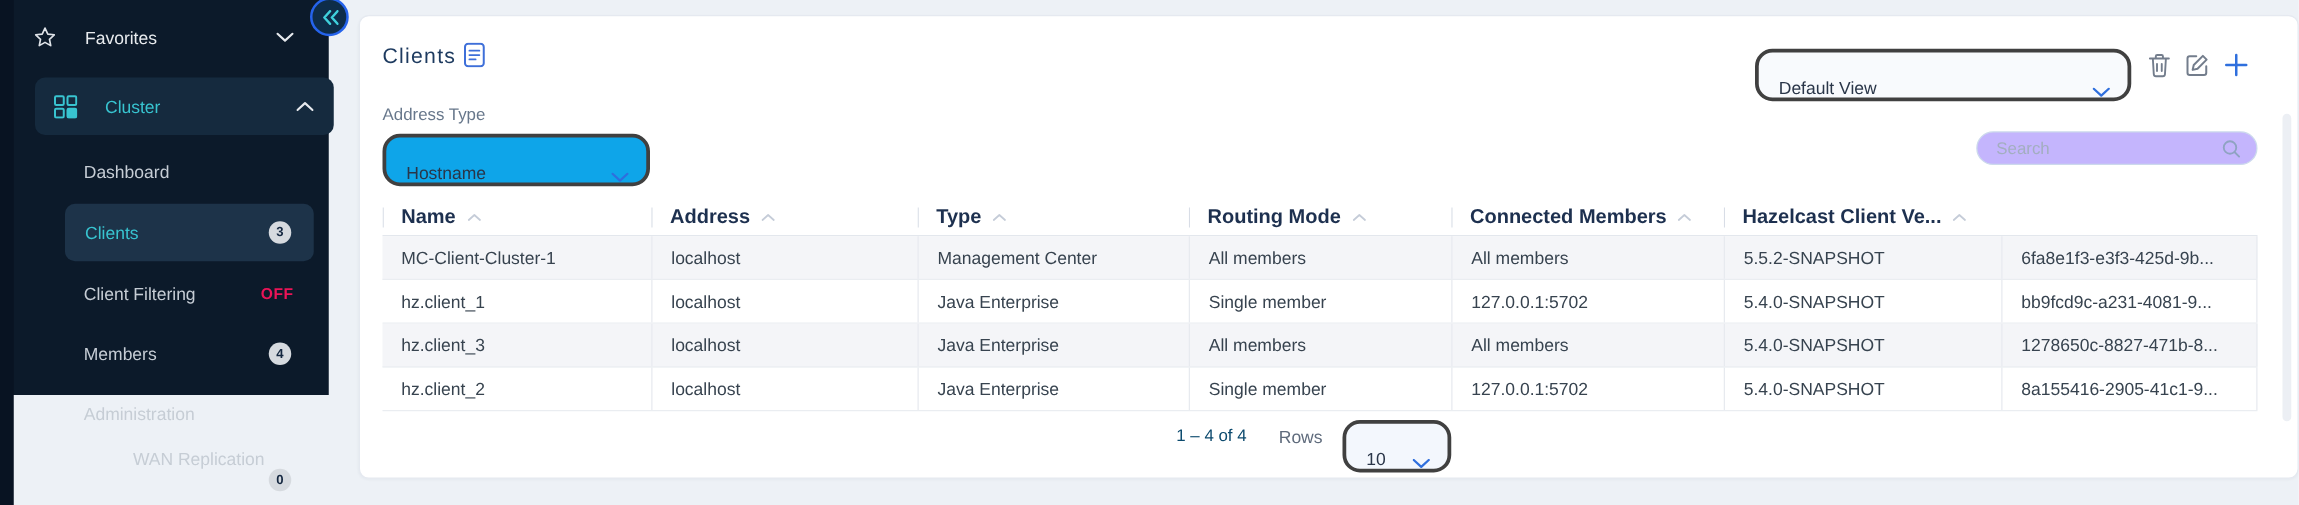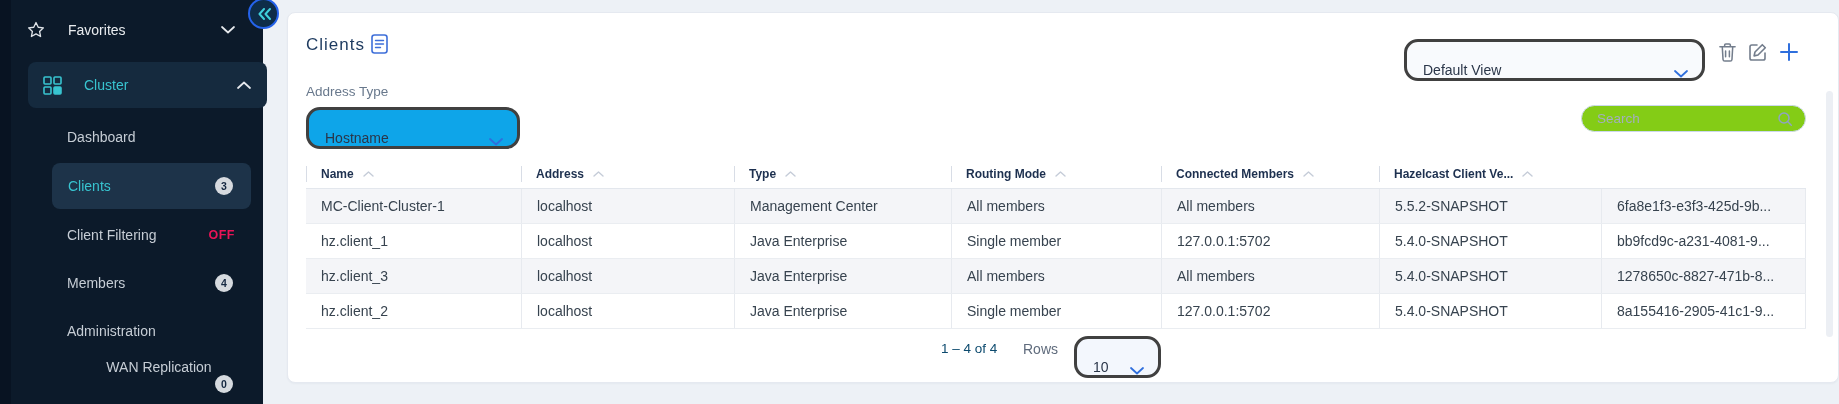--- a/index.html
+++ b/index.html
@@ -5,21 +5,21 @@
   * { margin:0; padding:0; box-sizing:border-box; }
   html,body { width:1839px; height:404px; overflow:hidden; }
   body {
     position:relative;
     background:#edf1f6;
     font-family:"Liberation Sans", sans-serif;
   }
 
   
   .sidebar {
-    position:absolute; left:0; top:0; width:263px; height:404px;
+    position:absolute; left:0; top:0; width:263px; height:316px;
     background:#0c1a2a;
   }
   .sidebar-rail {
     position:absolute; left:0; top:0; width:11px; height:404px;
     background:#081322;
   }
   .nav-row {
     position:absolute; left:12px; width:239px; height:46px;
     display:flex; align-items:center; border-radius:8px;
     cursor:pointer;
@@ -84,21 +84,21 @@
 
   .icon-btn { position:absolute; top:28px; width:22px; height:22px; background:none; border:none; display:flex; align-items:center; justify-content:center; cursor:pointer; }
   .btn-trash { left:1428px; }
   .btn-edit  { left:1459px; }
   .btn-plus  { left:1490px; }
 
   .field-label { position:absolute; left:18px; top:71px; font-size:13.5px; color:#68788c; }
 
   .search-box {
     position:absolute; left:1293px; top:92px; width:225px; height:27px;
-    border:1px solid #ccd9ec; border-radius:14px; background:#84cc16;
+    border:1px solid #ccd9ec; border-radius:14px; background:#c4b5fd;
     display:flex; align-items:center;
   }
   .search-box input {
     flex:1; border:none; outline:none; background:transparent;
     font-family:"Liberation Sans", sans-serif;
     font-size:13.5px; color:#39465a; margin-left:15px;
   }
   .search-box input::placeholder { color:#a3aec0; }
   .search-box .search-icon { margin-right:12px; display:flex; }
 
@@ -106,21 +106,21 @@
     position:absolute; left:1538px; top:78px; width:7px; height:246px;
     background:#eceff4; border-radius:4px;
   }
 
   
   .table { position:absolute; left:18px; top:146px; width:1500px; }
   .grid { display:grid; grid-template-columns:215px 213px 217px 210px 218px 222px 205px; }
   .thead { height:30px; border-bottom:1px solid #e3e7ed; }
   .th {
     position:relative; height:30px; line-height:28px;
-    padding-left:15px; font-size:12px; font-weight:bold; color:#1d304f;
+    padding-left:15px; font-size:16px; font-weight:bold; color:#1d304f;
     white-space:nowrap; overflow:hidden; cursor:pointer;
     display:flex; align-items:center;
   }
   .th::before {
     content:""; position:absolute; left:0; top:7px; width:1px; height:16px; background:#d8dde6;
   }
   .th.last::after {
     content:""; position:absolute; right:0; top:7px; width:1px; height:16px; background:#d8dde6;
   }
   .th .sort-icon { margin-left:9px; display:flex; }

